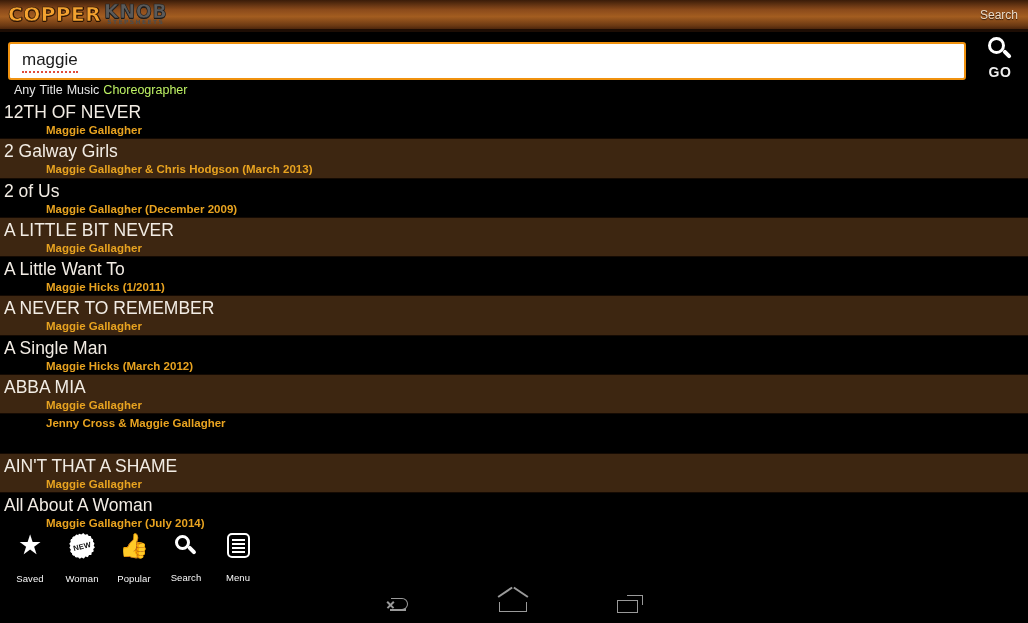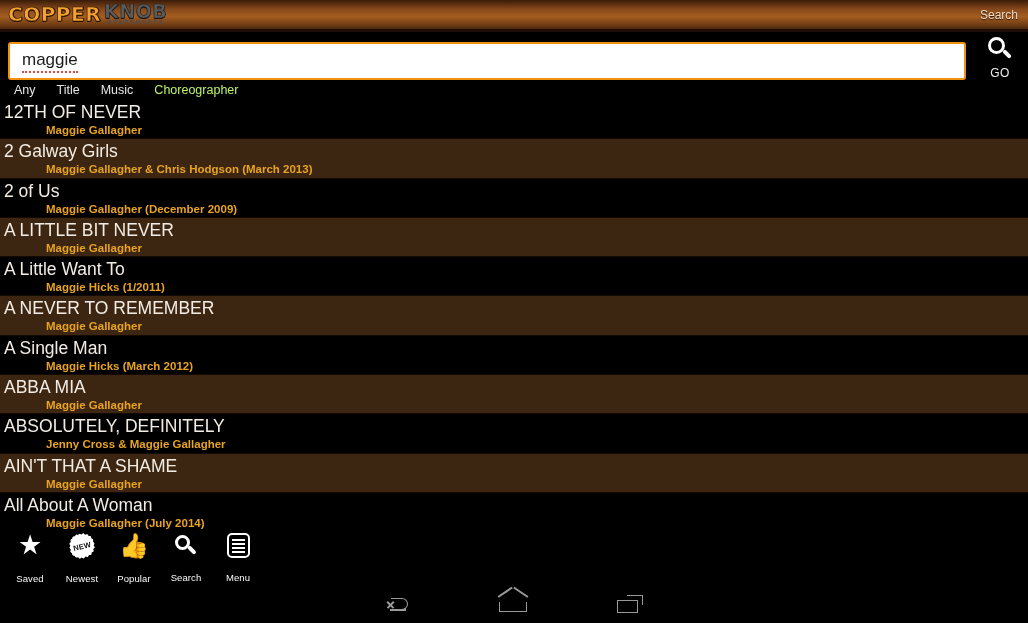--- a/index.html
+++ b/index.html
@@ -82,25 +82,25 @@
   }
   .gobtn .magn { position: relative; width: 26px; height: 26px; }
   .gobtn .magn .circ {
     position:absolute; left:1px; top:1px; width:17px; height:17px;
     border:3.5px solid #fff; border-radius:50%;
   }
   .gobtn .magn .hand {
     position:absolute; left:15px; top:16px; width:10px; height:4px;
     background:#fff; transform: rotate(45deg); border-radius:2px;
   }
-  .gobtn .golabel { font-size: 12px; color:#efefef; margin-top:16px; letter-spacing:0.5px; }
+  .gobtn .golabel { font-size: 14px; color:#efefef; margin-top:16px; letter-spacing:0.5px;font-weight:bold; }
 
   .filterrow {
     height: 20px; display:flex; align-items:center;
-    padding-left: 14px; gap: 21px; background:#000;
+    padding-left: 14px; gap: 4px; background:#000;
   }
   .filterrow .ft {
     font-size: 12.5px; color: #e6e6e6; cursor: default;
     font-family: "Liberation Sans", sans-serif;
   }
   .filterrow .ft.active { color: #bef264; }
 
   
   .results {
     position: absolute; left: 0; top: 100px; width: 1028px; height: 431px;
@@ -244,21 +244,20 @@
     </div>
     <div class="row odd">
       <div class="title">A Single Man</div>
       <div class="sub">Maggie Hicks (March 2012)</div>
     </div>
     <div class="row even">
       <div class="title">ABBA MIA</div>
       <div class="sub">Maggie Gallagher</div>
     </div>
     <div class="row odd">
-      <div class="title">ABSOLUTELY, DEFINITELY</div>
       <div class="sub">Jenny Cross &amp; Maggie Gallagher</div>
     </div>
     <div class="row even">
       <div class="title">AIN'T THAT A SHAME</div>
       <div class="sub">Maggie Gallagher</div>
     </div>
     <div class="row odd">
       <div class="title">All About A Woman</div>
       <div class="sub">Maggie Gallagher (July 2014)</div>
     </div>
@@ -270,21 +269,21 @@
       <span class="tbicon">
           <span class="ic-star">★</span>
         </span>
       <span class="tblabel">Saved</span>
     </div>
 
     <div class="tbitem">
       <span class="tbicon">
         <span class="ic-new">NEW</span>
       </span>
-      <span class="tblabel">Newest</span>
+      <span class="tblabel">Woman</span>
     </div>
 
     <div class="tbitem">
       <span class="tbicon">
           <span class="ic-thumb">👍</span>
         </span>
       <span class="tblabel">Popular</span>
     </div>
 
     <div class="tbitem">

